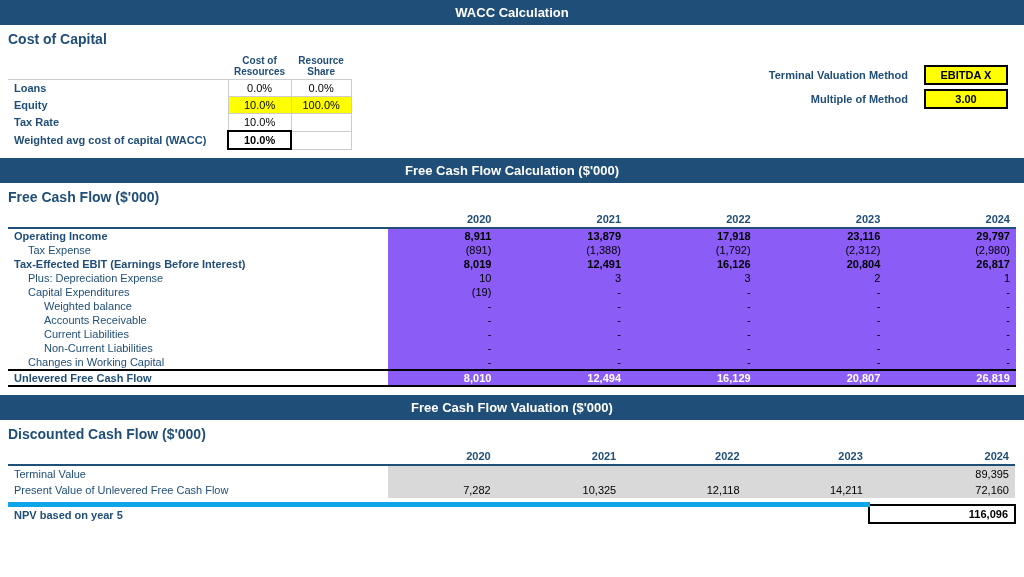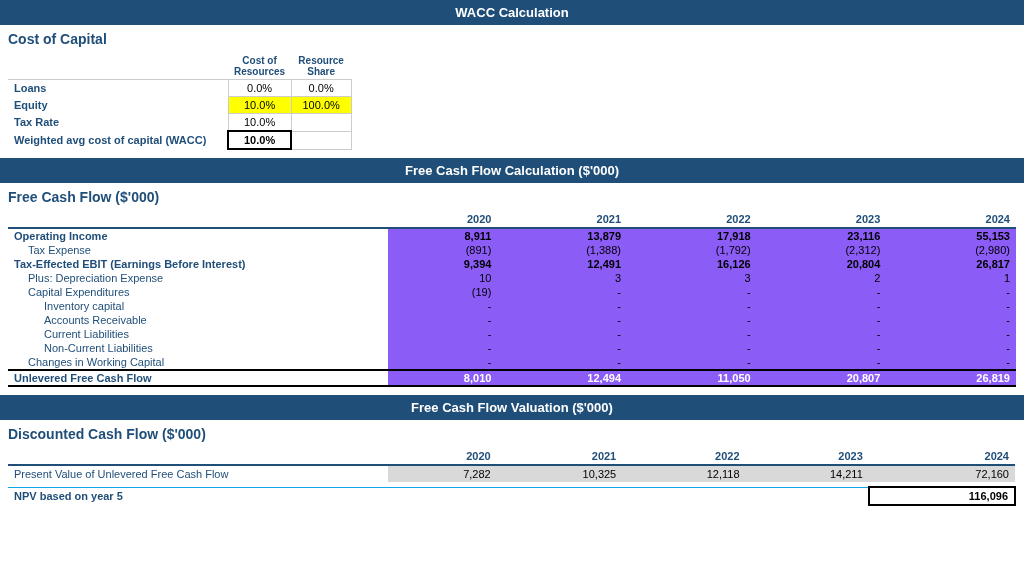--- a/index.html
+++ b/index.html
@@ -204,21 +204,21 @@
       text-align: right;
       background: #d9d9d9;
     }
 
     .dcf-table tbody tr td.empty-col {
       background: #d9d9d9;
     }
 
     .row-npv td {
       font-weight: bold;
-      border-top: 1px solid #0ea5e9;
+      border-top: 5px solid #0ea5e9;
     }
 
     .row-npv td.label-col {
       color: #1f4e79;
       font-weight: bold;
     }
 
     .npv-value {
       text-align: right;
       font-weight: bold;
@@ -275,20 +275,38 @@
             </tr>
             <tr>
               <td class="label">Weighted avg cost of capital (WACC)</td>
               <td class="value cell-bold-outline">10.0%</td>
               <td class="value"></td>
             </tr>
           </tbody>
         </table>
       </div>
 
+      <div class="wacc-right">
+        <table class="terminal-table">
+          <tbody>
+            <tr>
+              <td class="label">Terminal Valuation Method</td>
+              <td style="width:100px;">
+                <div class="cell-yellow-border" style="padding:2px 6px;">EBITDA X</div>
+              </td>
+            </tr>
+            <tr>
+              <td class="label">Multiple of Method</td>
+              <td>
+                <div class="cell-yellow-border" style="padding:2px 6px;">3.00</div>
+              </td>
+            </tr>
+          </tbody>
+        </table>
+      </div>
     </div>
   </div>
 </div>
 
 <div class="section-header">
   <span>Free Cash Flow Calculation ($'000)</span>
 </div>
 
 <div>
   <div class="section-title">
@@ -307,35 +325,35 @@
         </tr>
       </thead>
       <tbody>
 
         <tr class="row-bold">
           <td class="label-col">Operating Income</td>
           <td class="value-col">8,911</td>
           <td class="value-col">13,879</td>
           <td class="value-col">17,918</td>
           <td class="value-col">23,116</td>
-          <td class="value-col">55,153</td>
+          <td class="value-col">29,797</td>
         </tr>
 
         <tr>
           <td class="label-col indent1">Tax Expense</td>
           <td class="value-col">(891)</td>
           <td class="value-col">(1,388)</td>
           <td class="value-col">(1,792)</td>
           <td class="value-col">(2,312)</td>
           <td class="value-col">(2,980)</td>
         </tr>
 
         <tr class="row-bold">
           <td class="label-col">Tax-Effected EBIT (Earnings Before Interest)</td>
-          <td class="value-col">9,394</td>
+          <td class="value-col">8,019</td>
           <td class="value-col">12,491</td>
           <td class="value-col">16,126</td>
           <td class="value-col">20,804</td>
           <td class="value-col">26,817</td>
         </tr>
 
         <tr>
           <td class="label-col indent1">Plus: Depreciation Expense</td>
           <td class="value-col">10</td>
           <td class="value-col">3</td>
@@ -347,21 +365,21 @@
         <tr>
           <td class="label-col indent1">Capital Expenditures</td>
           <td class="value-col">(19)</td>
           <td class="value-col">-</td>
           <td class="value-col">-</td>
           <td class="value-col">-</td>
           <td class="value-col">-</td>
         </tr>
 
         <tr>
-          <td class="label-col indent2">Inventory capital</td>
+          <td class="label-col indent2">Weighted balance</td>
           <td class="value-col">-</td>
           <td class="value-col">-</td>
           <td class="value-col">-</td>
           <td class="value-col">-</td>
           <td class="value-col">-</td>
         </tr>
 
         <tr>
           <td class="label-col indent2">Accounts Receivable</td>
           <td class="value-col">-</td>
@@ -395,21 +413,21 @@
           <td class="value-col">-</td>
           <td class="value-col">-</td>
           <td class="value-col">-</td>
           <td class="value-col">-</td>
         </tr>
 
         <tr class="row-total">
           <td class="label-col">Unlevered Free Cash Flow</td>
           <td class="value-col">8,010</td>
           <td class="value-col">12,494</td>
-          <td class="value-col">11,050</td>
+          <td class="value-col">16,129</td>
           <td class="value-col">20,807</td>
           <td class="value-col">26,819</td>
         </tr>
       </tbody>
     </table>
   </div>
 </div>
 
 <div class="section-header">
   <span>Free Cash Flow Valuation ($'000)</span>
@@ -426,20 +444,28 @@
           <th class="label-col" style="width:380px;"></th>
           <th>2020</th>
           <th>2021</th>
           <th>2022</th>
           <th>2023</th>
           <th>2024</th>
         </tr>
       </thead>
       <tbody>
 
+        <tr>
+          <td class="label-col">Terminal Value</td>
+          <td class="empty-col" style="background:#d9d9d9;"></td>
+          <td class="empty-col" style="background:#d9d9d9;"></td>
+          <td class="empty-col" style="background:#d9d9d9;"></td>
+          <td class="empty-col" style="background:#d9d9d9;"></td>
+          <td class="value-col">89,395</td>
+        </tr>
 
         <tr>
           <td class="label-col">Present Value of Unlevered Free Cash Flow</td>
           <td class="value-col">7,282</td>
           <td class="value-col">10,325</td>
           <td class="value-col">12,118</td>
           <td class="value-col">14,211</td>
           <td class="value-col">72,160</td>
         </tr>
 

